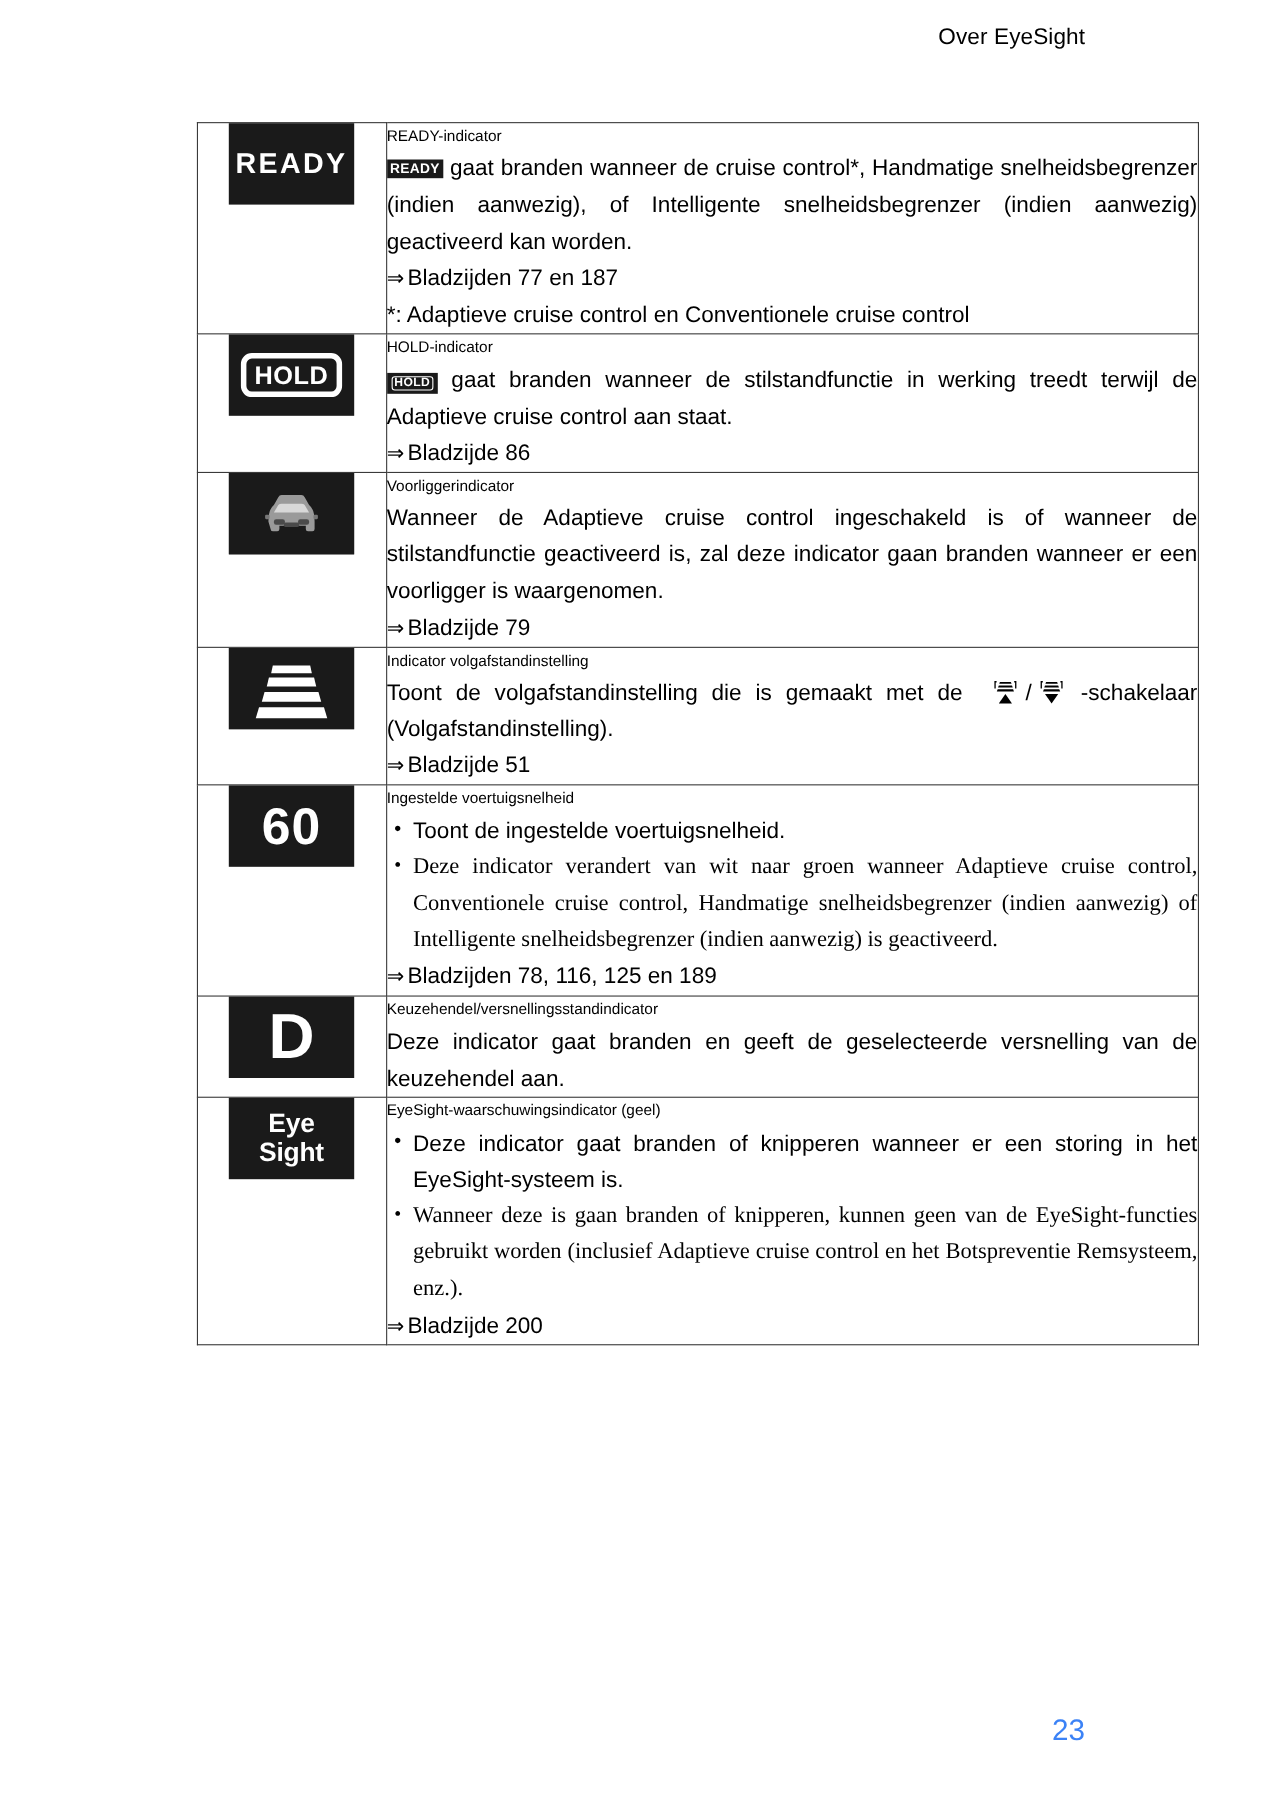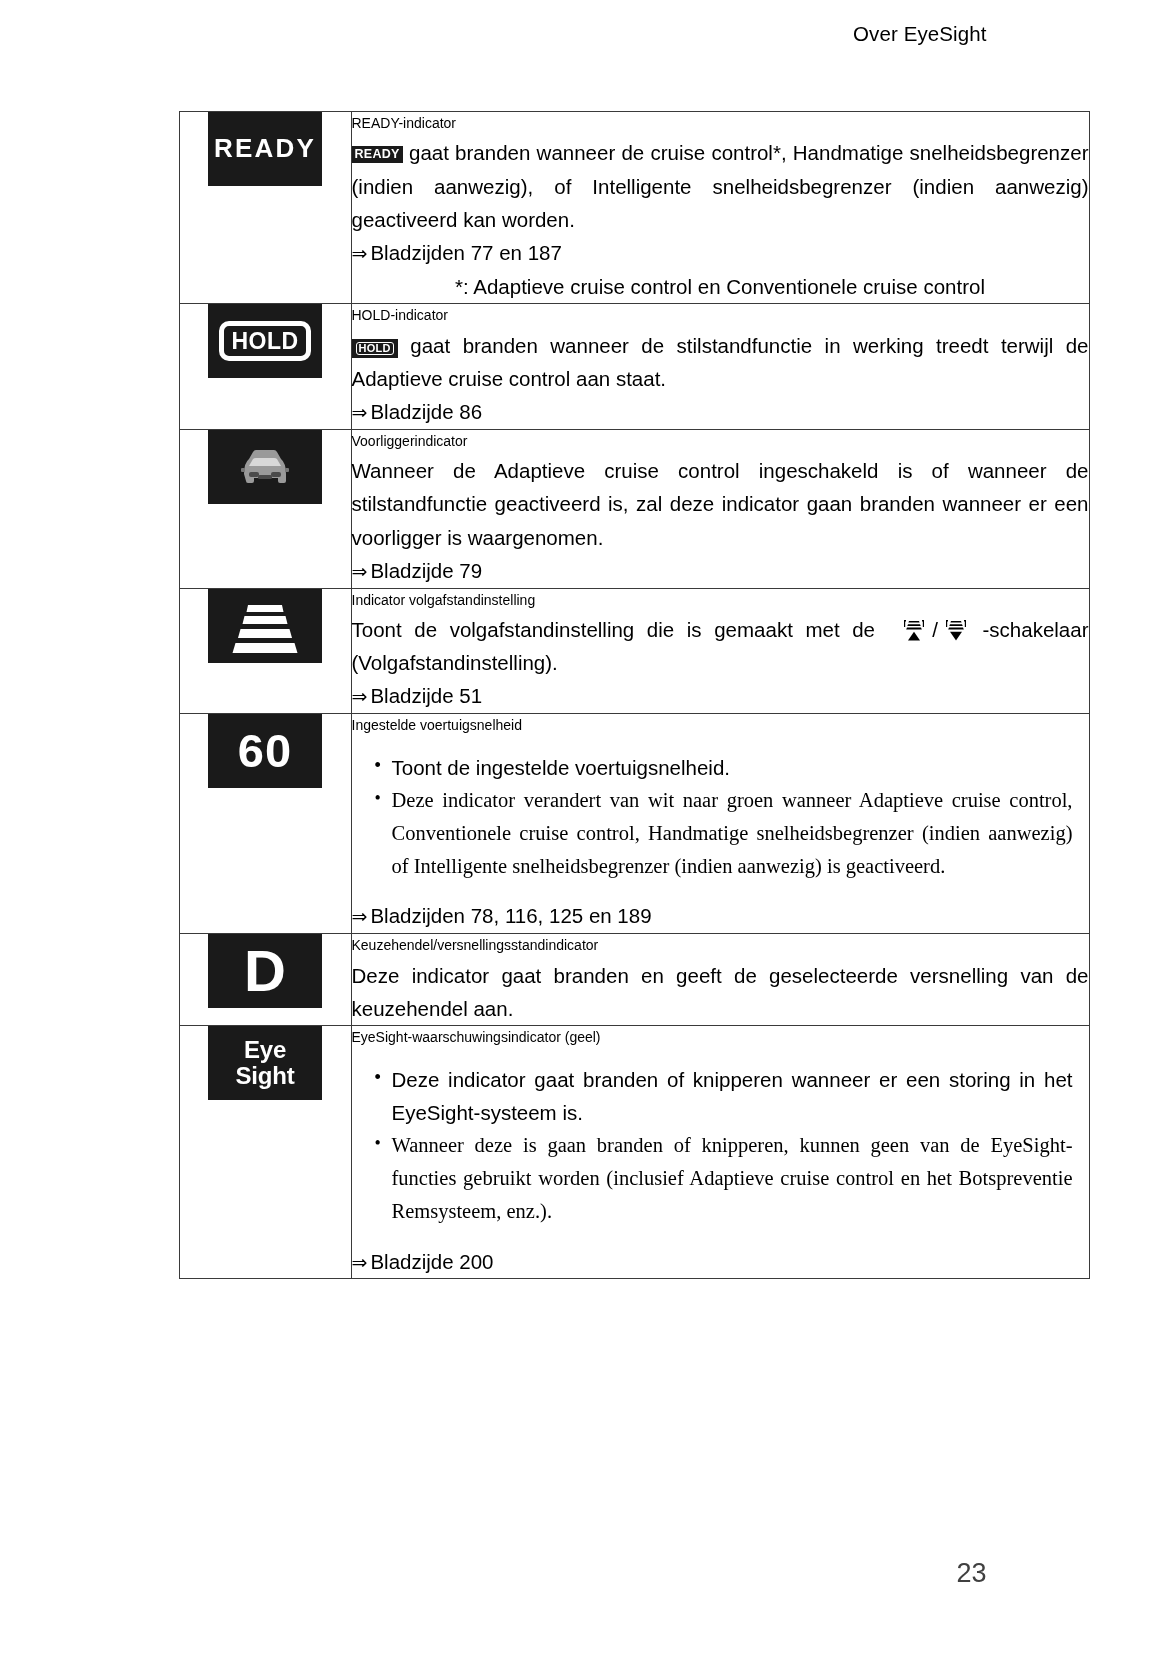--- a/index.html
+++ b/index.html
@@ -31,21 +31,21 @@
     color: #000;
     white-space: nowrap;
   }
 
   
   .page-number {
     position: absolute;
     bottom: 64px;
     right: 104px;
     font-size: 27px;
-    color: #404040;
+    color: #3b82f6;
   }
 
   
   .indicator-table {
     position: absolute;
     left: 104px;
     top: 111px;
     width: 910px;
     border-collapse: collapse;
     table-layout: fixed;
@@ -154,35 +154,35 @@
     margin: 2px 0 4px 0;
     line-height: 1.32;
   }
   .desc-p {
     font-size: 20.5px;
     line-height: 1.62;
     margin: 0;
     text-align: justify;
     text-justify: inter-word;
   }
-  .desc-p.nojust { text-align: center; }
+  .desc-p.nojust { text-align: left; }
 
   .ref-line {
     font-size: 20.5px;
     line-height: 1.62;
     margin: 0;
     white-space: nowrap;
   }
   .ref-arrow {
     font-size: 19px;
     padding-right: 3px;
   }
 
   ul.bullets {
-    margin: 16px;
+    margin: 0;
     padding: 0;
     list-style: none;
   }
   ul.bullets > li {
     position: relative;
     padding-left: 24px;
     font-size: 20.5px;
     line-height: 1.62;
     text-align: justify;
     text-justify: inter-word;

